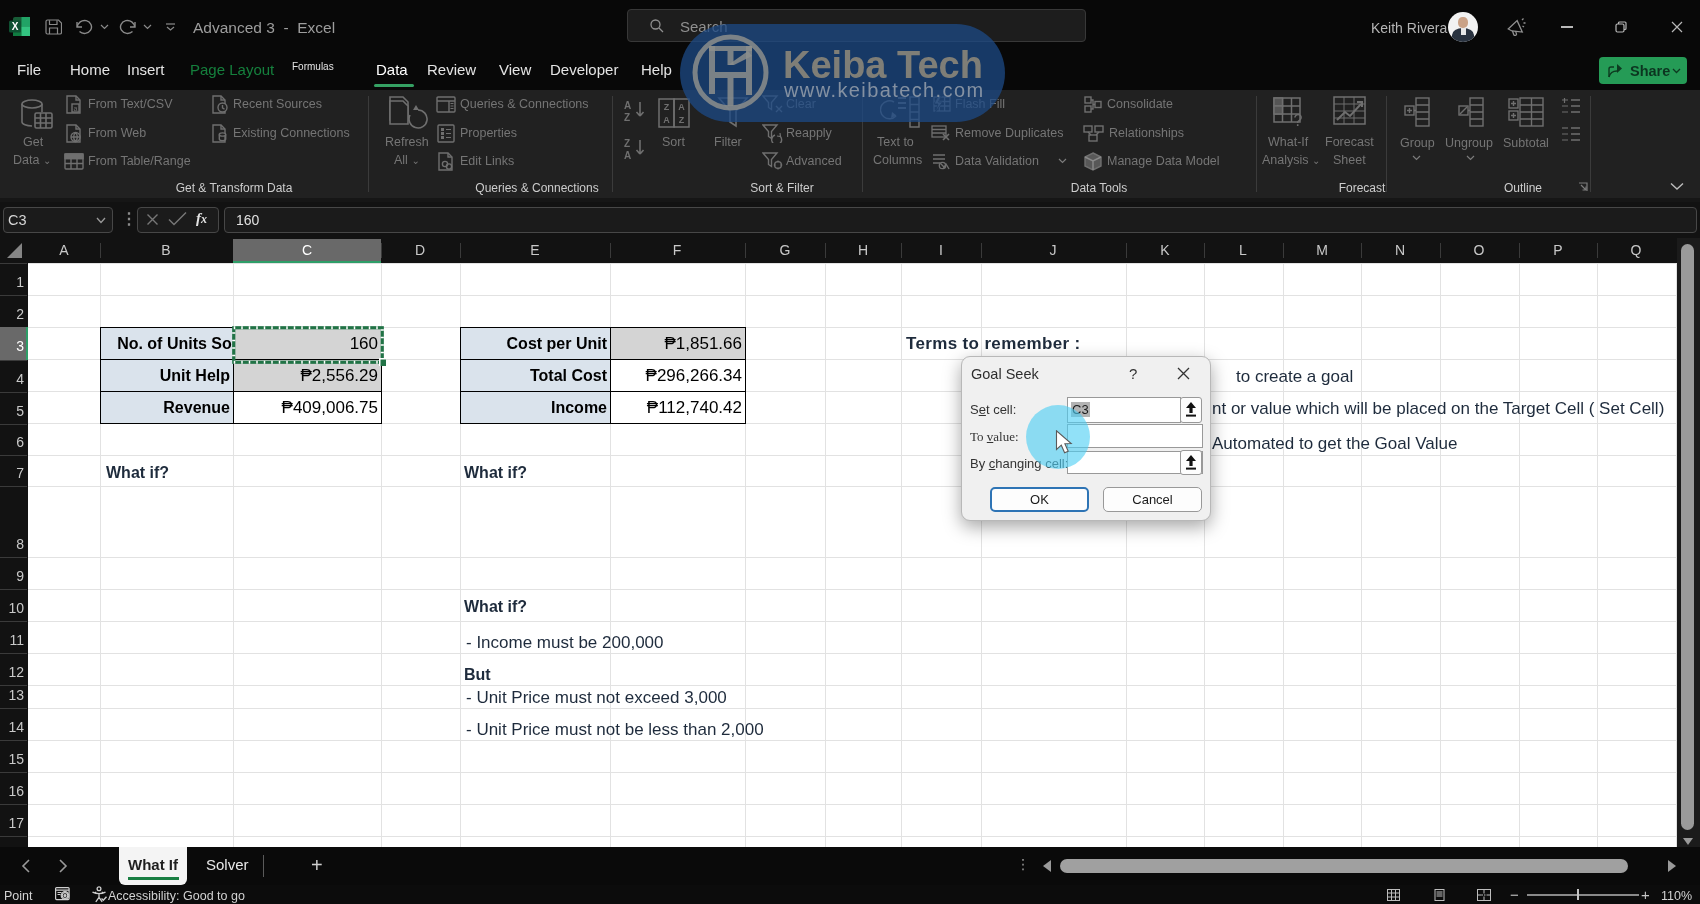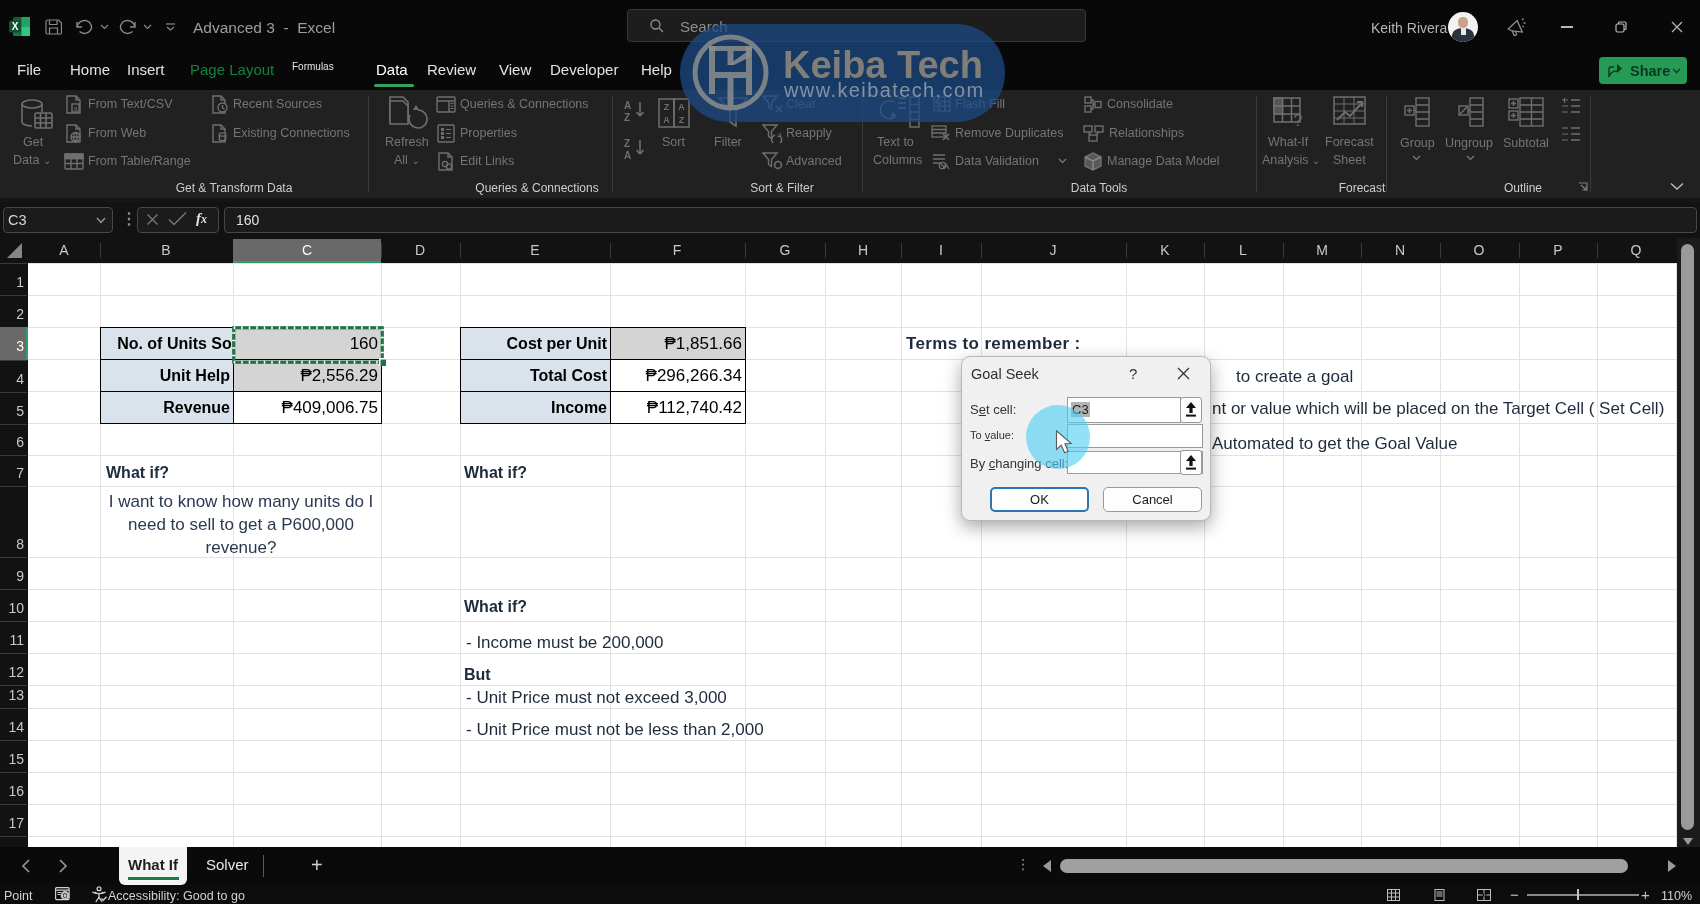--- a/index.html
+++ b/index.html
@@ -524,21 +524,20 @@
   <div class="abs tval" style="left:610px;top:359px;width:136px;height:33px;">₱296,266.34</div>
   <div class="abs tlabel" style="left:460px;top:391px;width:151px;height:33px;">Income</div>
   <div class="abs tval" style="left:610px;top:391px;width:136px;height:33px;">₱112,740.42</div>
 
   <div class="abs ctext" style="left:906px;top:334px;font-weight:bold;letter-spacing:0.35px;">Terms to remember :</div>
   <div class="abs ctext" style="left:1212px;top:367px;margin-left:24px;">to create a goal</div>
   <div class="abs ctext" style="left:1212px;top:399px;">nt or value which will be placed on the Target Cell ( Set Cell)</div>
   <div class="abs ctext" style="left:1212px;top:434px;">Automated to get the Goal Value</div>
 
   <div class="abs ctext" style="left:106px;top:464px;font-weight:bold;font-size:16px;">What if?</div>
-  <div class="abs para" style="left:100px;top:490px;width:282px;">I want to know how many units do I need to sell to get a P600,000 revenue?</div>
   <div class="abs ctext" style="left:464px;top:464px;font-weight:bold;font-size:16px;">What if?</div>
 
   <div class="abs ctext" style="left:464px;top:598px;font-weight:bold;font-size:16px;">What if?</div>
   <div class="abs ctext" style="left:466px;top:633px;">- Income must be 200,000</div>
   <div class="abs ctext" style="left:464px;top:666px;font-weight:bold;font-size:16px;">But</div>
   <div class="abs ctext" style="left:466px;top:688px;">- Unit Price must not exceed 3,000</div>
   <div class="abs ctext" style="left:466px;top:720px;">- Unit Price must not be less than 2,000</div>
 
   <div class="abs" style="left:680px;top:24px;width:325px;height:98px;border-radius:49px;background:rgba(28,74,135,0.74);"></div>
   <svg class="abs" style="left:691px;top:33px;" width="79" height="79" viewBox="0 0 79 79">
@@ -556,21 +555,21 @@
   <div class="abs" style="left:783px;top:44px;font-size:38px;font-weight:bold;color:rgba(133,130,120,0.95);letter-spacing:0px;white-space:nowrap;">Keiba Tech</div>
   <div class="abs" style="left:784px;top:79px;font-size:20px;color:rgba(150,160,172,0.85);letter-spacing:1.4px;white-space:nowrap;">www.keibatech.com</div>
 
   <div class="abs" style="left:961px;top:356px;width:250px;height:165px;background:#f0f0f0;border:1px solid #b8b8b8;border-radius:9px;box-shadow:0 6px 18px rgba(0,0,0,0.35);"></div>
   <div class="abs" style="left:971px;top:366px;font-size:14.5px;color:#2e2e2e;">Goal Seek</div>
   <div class="abs" style="left:1129px;top:365px;font-size:15px;color:#333;">?</div>
   <svg class="abs" style="left:1177px;top:367px;" width="13" height="13" viewBox="0 0 13 13" fill="none" stroke="#333" stroke-width="1.3">
       <path d="M1 1 l11 11 M12 1 l-11 11"></path>
     </svg>
   <div class="abs" style="left:970px;top:402px;font-size:13px;color:#333;">S<span style="text-decoration:underline;">e</span>t cell:</div>
-  <div class="abs" style="left:970px;top:429px;font-size:11px;color:#333;">To <span style="text-decoration:underline;">v</span>alue:</div>
+  <div class="abs" style="left:970px;top:429px;font-size:13px;color:#333;font-family:Liberation Serif, serif;">To <span style="text-decoration:underline;">v</span>alue:</div>
   <div class="abs" style="left:970px;top:456px;font-size:13px;color:#333;">By <span style="text-decoration:underline;">c</span>hanging cell:</div>
 
   <div class="abs" style="left:1067px;top:397px;width:114px;height:26px;background:#fff;border:1px solid #999;"></div>
   <div class="abs" style="left:1071px;top:402px;font-size:13px;color:#1a1a1a;background:#b3b3b3;padding:0 1px;">C3</div>
   <div class="abs" style="left:1180px;top:397px;width:22px;height:26px;background:#fdfdfd;border:1px solid #999;border-radius:3px;"></div>
   <svg class="abs" style="left:1185px;top:402px;" width="12" height="15" viewBox="0 0 12 15" fill="#111">
       <path d="M6 0 l5 6 h-3.4 v5 h-3.2 v-5 H1 z"></path>
       <rect x="1" y="12.6" width="10" height="2"></rect>
     </svg>
 

